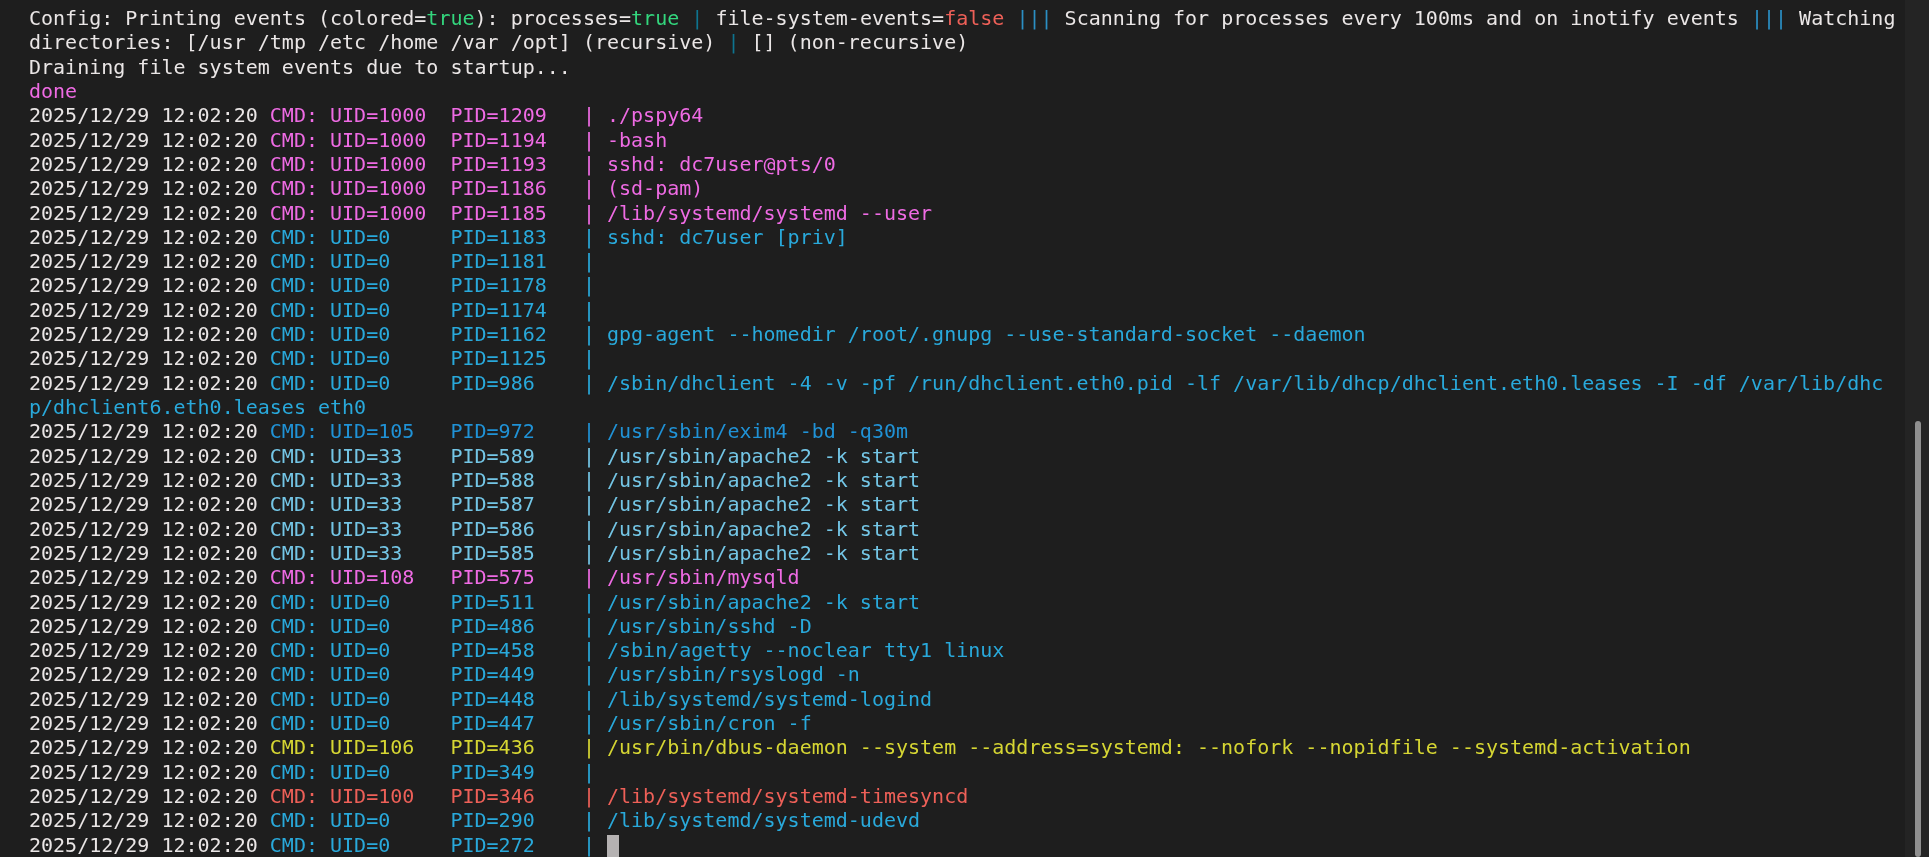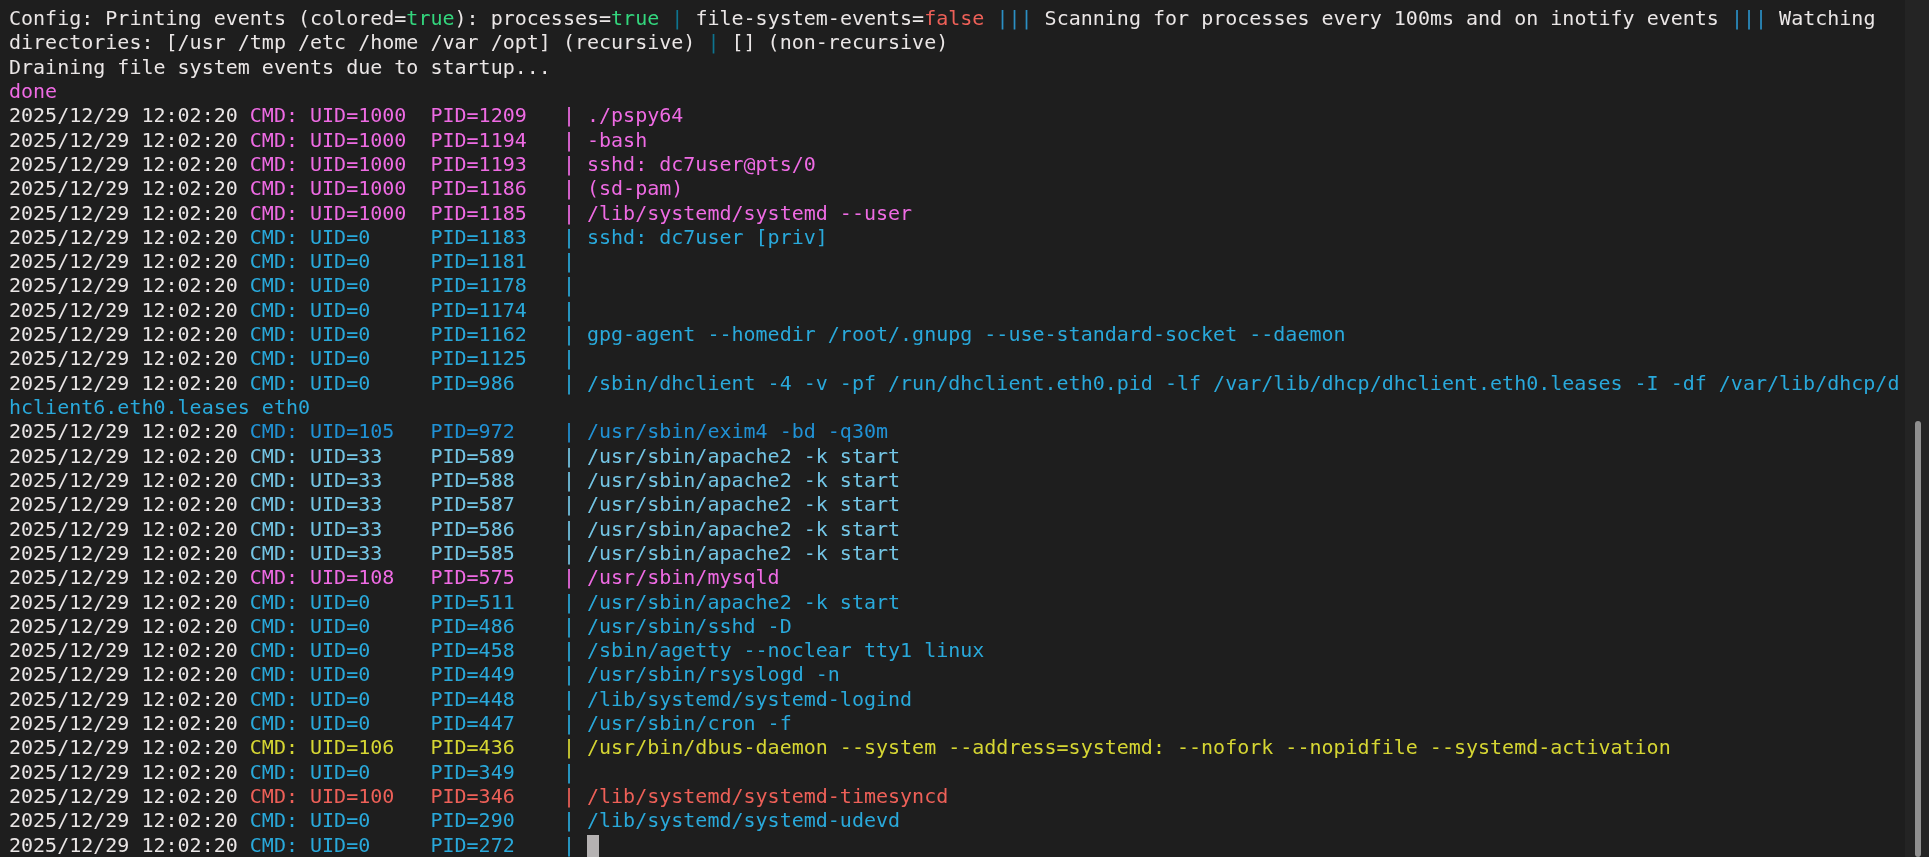--- a/index.html
+++ b/index.html
@@ -20,21 +20,21 @@
     font-family: "DejaVu Sans Mono", monospace;
     font-size: 20px;
     line-height: 24.31px;
     color: #eae6e6;
   }
   #term-content {
     width: 157ch;
     white-space: pre-wrap;
     word-break: break-all;
   }
-  .line { min-height: 24.31px; }
+  .line { min-height: 24.31px; margin-left: 20px; }
   .cursor {
     display: inline-block;
     width: 1ch;
     height: 22px;
     vertical-align: text-bottom;
   }
   #scroll-track {
     position: absolute;
     top: 0; right: 0;
     width: 24px;

